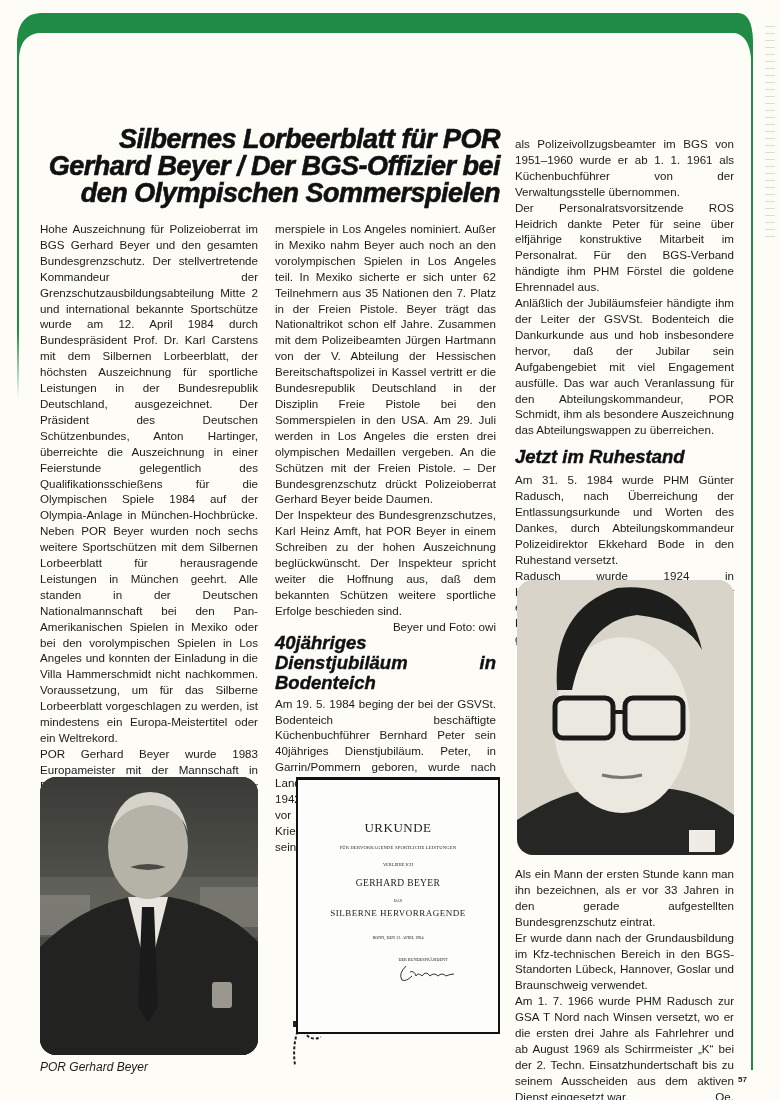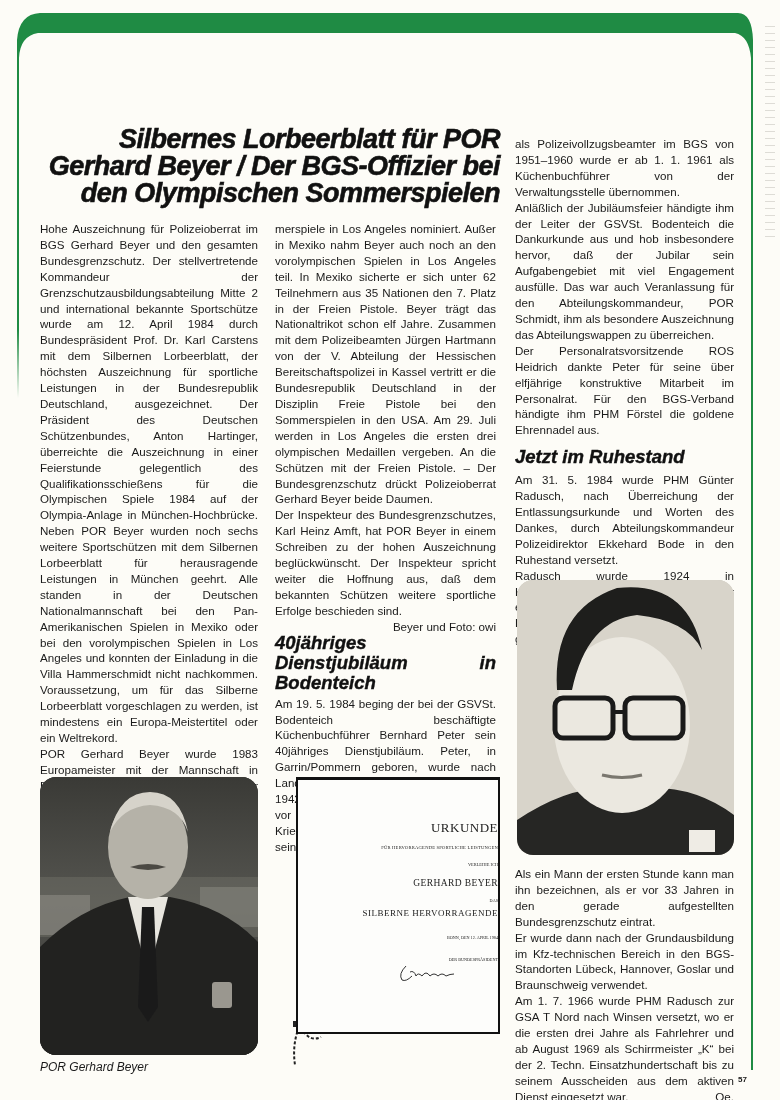--- a/index.html
+++ b/index.html
@@ -15,21 +15,21 @@
   .col2{left:275px;top:221px;width:221px;}
   .col3{left:515px;top:136px;width:219px;}
   .subhead{font-weight:900;font-style:italic;font-size:18.5px;line-height:20px;margin:8px 0 3px 0;color:#111;-webkit-text-stroke:0.4px #111;}
   .col2 .subhead{margin-top:14px;}
   .col3 .subhead{margin-top:9px;margin-bottom:5px;}
   .photo{position:absolute;overflow:hidden;border-radius:16px;}
   .photo1{left:40px;top:777px;width:218px;height:278px;background:#2b2b2b;}
   .photo2{left:517px;top:580px;width:217px;height:275px;background:#c9c5bb;}
   .caption{position:absolute;left:40px;top:1060px;font-style:italic;font-size:12px;}
   .cert{position:absolute;left:296px;top:777px;width:200px;height:252px;background:#fdfdfb;border:2px solid #111;border-top-width:3px;}
-  .cert-text{position:absolute;left:0;right:0;text-align:right;font-family:"Liberation Serif",serif;color:#222;}
+  .cert-text{position:absolute;left:0;right:0;text-align:center;font-family:"Liberation Serif",serif;color:#222;}
   .cert-title{top:40px;font-size:13px;letter-spacing:0.5px;}
   .cert-sub{top:65px;font-size:4.6px;letter-spacing:0.2px;}
   .cert-verleihe{top:82px;font-size:4.4px;}
   .cert-name{top:98px;font-size:9.5px;letter-spacing:0.4px;}
   .cert-das{top:118px;font-size:4.2px;}
   .cert-award{top:128px;font-size:9px;letter-spacing:0.5px;}
   .cert-place{top:155px;font-size:4.2px;}
   .cert-pres{top:177px;font-size:4.2px;left:50px;}
   .cert-sig{position:absolute;left:100px;top:182px;}
   .cord{position:absolute;left:287px;top:775px;}
@@ -58,22 +58,22 @@
 
 <div class="col col2">
   <p>merspiele in Los Angeles nominiert. Außer in Mexiko nahm Beyer auch noch an den vorolympischen Spielen in Los Angeles teil. In Mexiko sicherte er sich unter 62 Teilnehmern aus 35 Nationen den 7. Platz in der Freien Pistole. Beyer trägt das Nationaltrikot schon elf Jahre. Zusammen mit dem Polizeibeamten Jürgen Hartmann von der V. Abteilung der Hessischen Bereitschaftspolizei in Kassel vertritt er die Bundesrepublik Deutschland in der Disziplin Freie Pistole bei den Sommerspielen in den USA. Am 29. Juli werden in Los Angeles die ersten drei olympischen Medaillen vergeben. An die Schützen mit der Freien Pistole. – Der Bundesgrenzschutz drückt Polizeioberrat Gerhard Beyer beide Daumen.</p>
   <p><span>Der Inspekteur des Bundesgrenzschutzes, Karl Heinz Amft, hat POR Beyer in einem Schreiben zu der hohen Auszeichnung beglückwünscht. Der Inspekteur spricht weiter die Hoffnung aus, daß dem bekannten Schützen weitere sportliche Erfolge beschieden sind.</span>&nbsp;&nbsp;&nbsp;&nbsp;&nbsp;&nbsp;<span style="float:right;">Beyer und Foto: owi</span></p>
   <div class="subhead">40jähriges Dienstjubiläum in Bodenteich</div>
   <p>Am 19. 5. 1984 beging der bei der GSVSt. Bodenteich beschäftigte Küchenbuchführer Bernhard Peter sein 40jähriges Dienstjubiläum. Peter, in Garrin/Pommern geboren, wurde nach Landwirtschaftslehre im elterlichen Betrieb 1942 zur Wehrmacht einberufen und kurz vor Weihnachten 1949 aus russischer Kriegsgefangenschaft entlassen. Nach seiner Dienstzeit</p>
 </div>
 
 <div class="col col3">
   <p>als Polizeivollzugsbeamter im BGS von 1951–1960 wurde er ab 1. 1. 1961 als Küchenbuchführer von der Verwaltungsstelle übernommen.</p>
+  <p>Der Personalratsvorsitzende ROS Heidrich dankte Peter für seine über elfjährige konstruktive Mitarbeit im Personalrat. Für den BGS-Verband händigte ihm PHM Förstel die goldene Ehrennadel aus.</p>
   <p>Anläßlich der Jubiläumsfeier händigte ihm der Leiter der GSVSt. Bodenteich die Dankurkunde aus und hob insbesondere hervor, daß der Jubilar sein Aufgabengebiet mit viel Engagement ausfülle. Das war auch Veranlassung für den Abteilungskommandeur, POR Schmidt, ihm als besondere Auszeichnung das Abteilungswappen zu überreichen.</p>
-  <p>Der Personalratsvorsitzende ROS Heidrich dankte Peter für seine über elfjährige konstruktive Mitarbeit im Personalrat. Für den BGS-Verband händigte ihm PHM Förstel die goldene Ehrennadel aus.</p>
   <div class="subhead">Jetzt im Ruhestand</div>
   <p>Am 31. 5. 1984 wurde PHM Günter Radusch, nach Überreichung der Entlassungsurkunde und Worten des Dankes, durch Abteilungskommandeur Polizeidirektor Ekkehard Bode in den Ruhestand versetzt.</p>
   <p>Radusch wurde 1924 in Königsberg/Ostpreußen geboren. Er erlernte das Kfz-Handwerk und trat im Dezember 1942 in die Marine ein. 1945 geriet er in Gefangenschaft.</p>
 </div>
 
 <div class="col" style="left:515px;top:866px;width:219px;">
   <p>Als ein Mann der ersten Stunde kann man ihn bezeichnen, als er vor 33 Jahren in den gerade aufgestellten Bundesgrenzschutz eintrat.</p>
   <p>Er wurde dann nach der Grundausbildung im Kfz-technischen Bereich in den BGS-Standorten Lübeck, Hannover, Goslar und Braunschweig verwendet.</p>
   <p><span>Am 1. 7. 1966 wurde PHM Radusch zur GSA T Nord nach Winsen versetzt, wo er die ersten drei Jahre als Fahrlehrer und ab August 1969 als Schirrmeister „K“ bei der 2. Techn. Einsatzhundertschaft bis zu seinem Ausscheiden aus dem aktiven Dienst eingesetzt war.</span><span style="float:right;">Oe.</span></p>
 </div>

